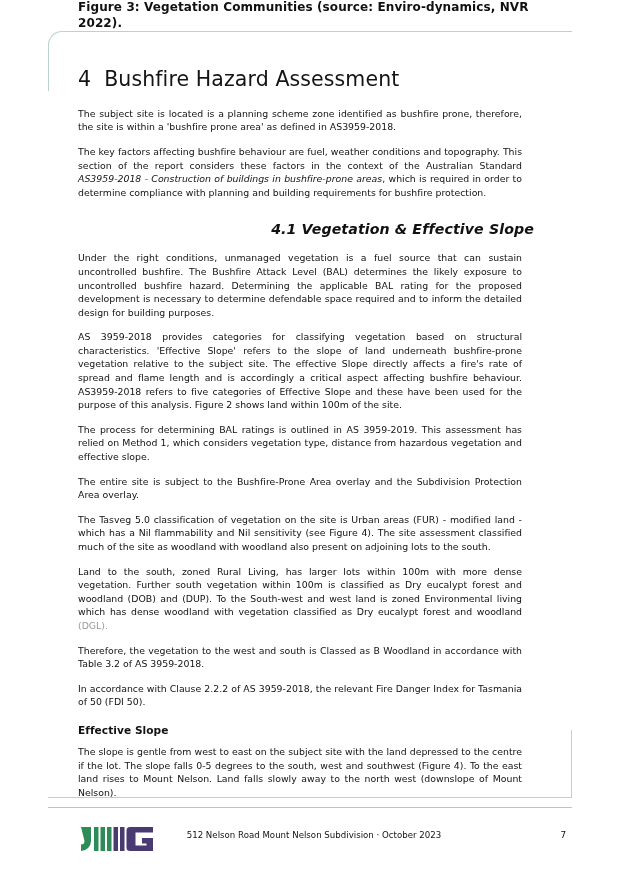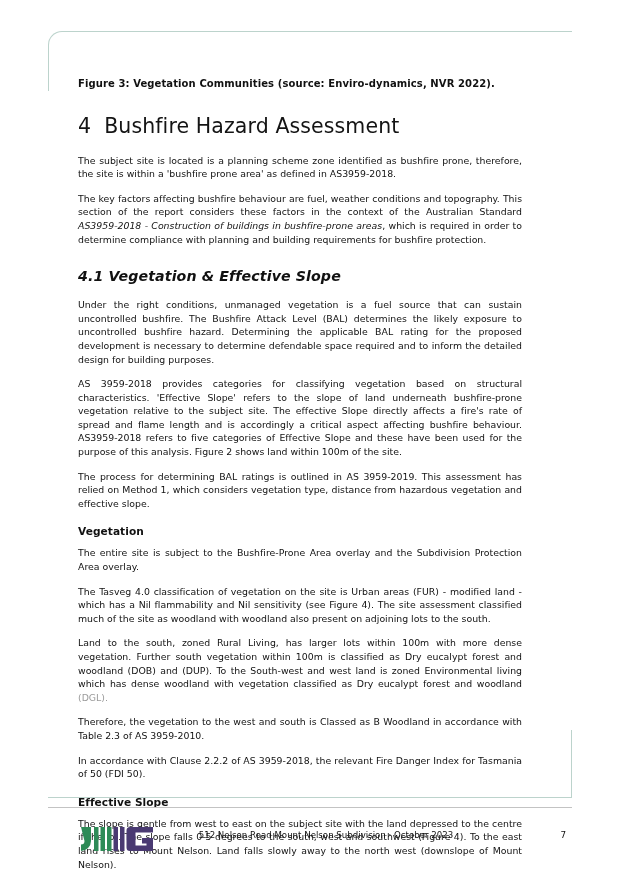--- a/index.html
+++ b/index.html
@@ -44,47 +44,47 @@
 
   
   .page {
     position: absolute;
     left: 78px;
     top: 0;
     width: 456px;
   }
 
   .fig-caption {
-    font-size: 10px;
+    font-size: 12px;
     font-weight: bold;
     letter-spacing: 0.1px;
     color: #111;
-    margin-top: 77px;
     line-height: 1.3;
   }
 
   h1.section-title {
     font-size: 20.5px;
     font-weight: normal;
     color: #141414;
-    margin: 25px 0 15px 0;
+    margin: 37px 0 15px 0;
     letter-spacing: 0.1px;
     line-height: 1.15;
   }
   h1.section-title .num {
     margin-right: 13px;
   }
 
   h2.sub-title {
     font-size: 14.2px;
     font-weight: bold;
     font-style: italic;
     color: #111;
     margin: 22px 0 14px 0;
     letter-spacing: 0.1px;
+    text-align: right;
   }
 
   h3.minor-title {
     font-size: 10.6px;
     font-weight: bold;
     color: #111;
     margin: 15px 0 9px 0;
     letter-spacing: 0.05px;
   }
 
@@ -119,21 +119,21 @@
   }
   .logo {
     position: absolute;
     left: 32px;
     top: 5px;
     width: 74px;
     height: 28px;
   }
   .footer-center {
     position: absolute;
-    left: 16px;
+    left: 4px;
     top: 12px;
     width: 524px;
     text-align: center;
     font-size: 8.6px;
     color: #111;
     letter-spacing: 0.02px;
   }
   .footer-page {
     position: absolute;
     right: 6px;
@@ -159,28 +159,27 @@
   <p class="body">The subject site is located is a planning scheme zone identified as bushfire prone, therefore, the site is within a 'bushfire prone area' as defined in AS3959-2018.</p>
 
   <p class="body"><span>The key factors affecting bushfire behaviour are fuel, weather conditions and topography. This section of the report considers these factors in the context of the Australian Standard </span><span class="ital">AS3959-2018 - Construction of buildings in bushfire-prone areas</span><span>, which is required in order to determine compliance with planning and building requirements for bushfire protection.</span></p>
 
   <h2 class="sub-title">4.1 Vegetation &amp; Effective Slope</h2>
 
   <p class="body">Under the right conditions, unmanaged vegetation is a fuel source that can sustain uncontrolled bushfire.  The Bushfire Attack Level (BAL) determines the likely exposure to uncontrolled bushfire hazard. Determining the applicable BAL rating for the proposed development is necessary to determine defendable space required and to inform the detailed design for building purposes.</p>
   <p class="body">AS 3959-2018 provides categories for classifying vegetation based on structural characteristics. 'Effective Slope' refers to the slope of land underneath bushfire-prone vegetation relative to the subject site. The effective Slope directly affects a fire's rate of spread and flame length and is accordingly a critical aspect affecting bushfire behaviour. AS3959-2018 refers to five categories of Effective Slope and these have been used for the purpose of this analysis. Figure 2 shows land within 100m of the site.</p>
   <p class="body">The process for determining BAL ratings is outlined in AS 3959-2019. This assessment has relied on Method 1, which considers vegetation type, distance from hazardous vegetation and effective slope.</p>
 
-  <h3 class="minor-title">Vegetation</h3>
 
   <p class="body">The entire site is subject to the Bushfire-Prone Area overlay and the Subdivision Protection Area overlay.</p>
-  <p class="body">The Tasveg 4.0 classification of vegetation on the site is Urban areas (FUR) - modified land - which has a Nil flammability and Nil sensitivity (see Figure 4). The site assessment classified much of the site as woodland with woodland also present on adjoining lots to the south.</p>
+  <p class="body">The Tasveg 5.0 classification of vegetation on the site is Urban areas (FUR) - modified land - which has a Nil flammability and Nil sensitivity (see Figure 4). The site assessment classified much of the site as woodland with woodland also present on adjoining lots to the south.</p>
 
   <p class="body"><span>Land to the south, zoned Rural Living, has larger lots within 100m with more dense vegetation. Further south vegetation within 100m is classified as Dry eucalypt forest and woodland (DOB) and (DUP). To the South-west and west land is zoned Environmental living which has dense woodland with vegetation classified as Dry eucalypt forest and woodland </span><span class="faint">(DGL).</span></p>
 
-  <p class="body">Therefore, the vegetation to the west and south is Classed as B Woodland in accordance with Table 2.3 of AS 3959-2010.</p>
+  <p class="body">Therefore, the vegetation to the west and south is Classed as B Woodland in accordance with Table 3.2 of AS 3959-2018.</p>
   <p class="body">In accordance with Clause 2.2.2 of AS 3959-2018, the relevant Fire Danger Index for Tasmania of 50 (FDI 50).</p>
 
   <h3 class="minor-title">Effective Slope</h3>
 
   <p class="body">The slope is gentle from west to east on the subject site with the land depressed to the centre if the lot. The slope falls 0-5 degrees to the south, west and southwest (Figure 4). To the east land rises to Mount Nelson. Land falls slowly away to the north west (downslope of Mount Nelson).</p>
 
 </div>
 
 <div class="footer-rule"></div>
 

